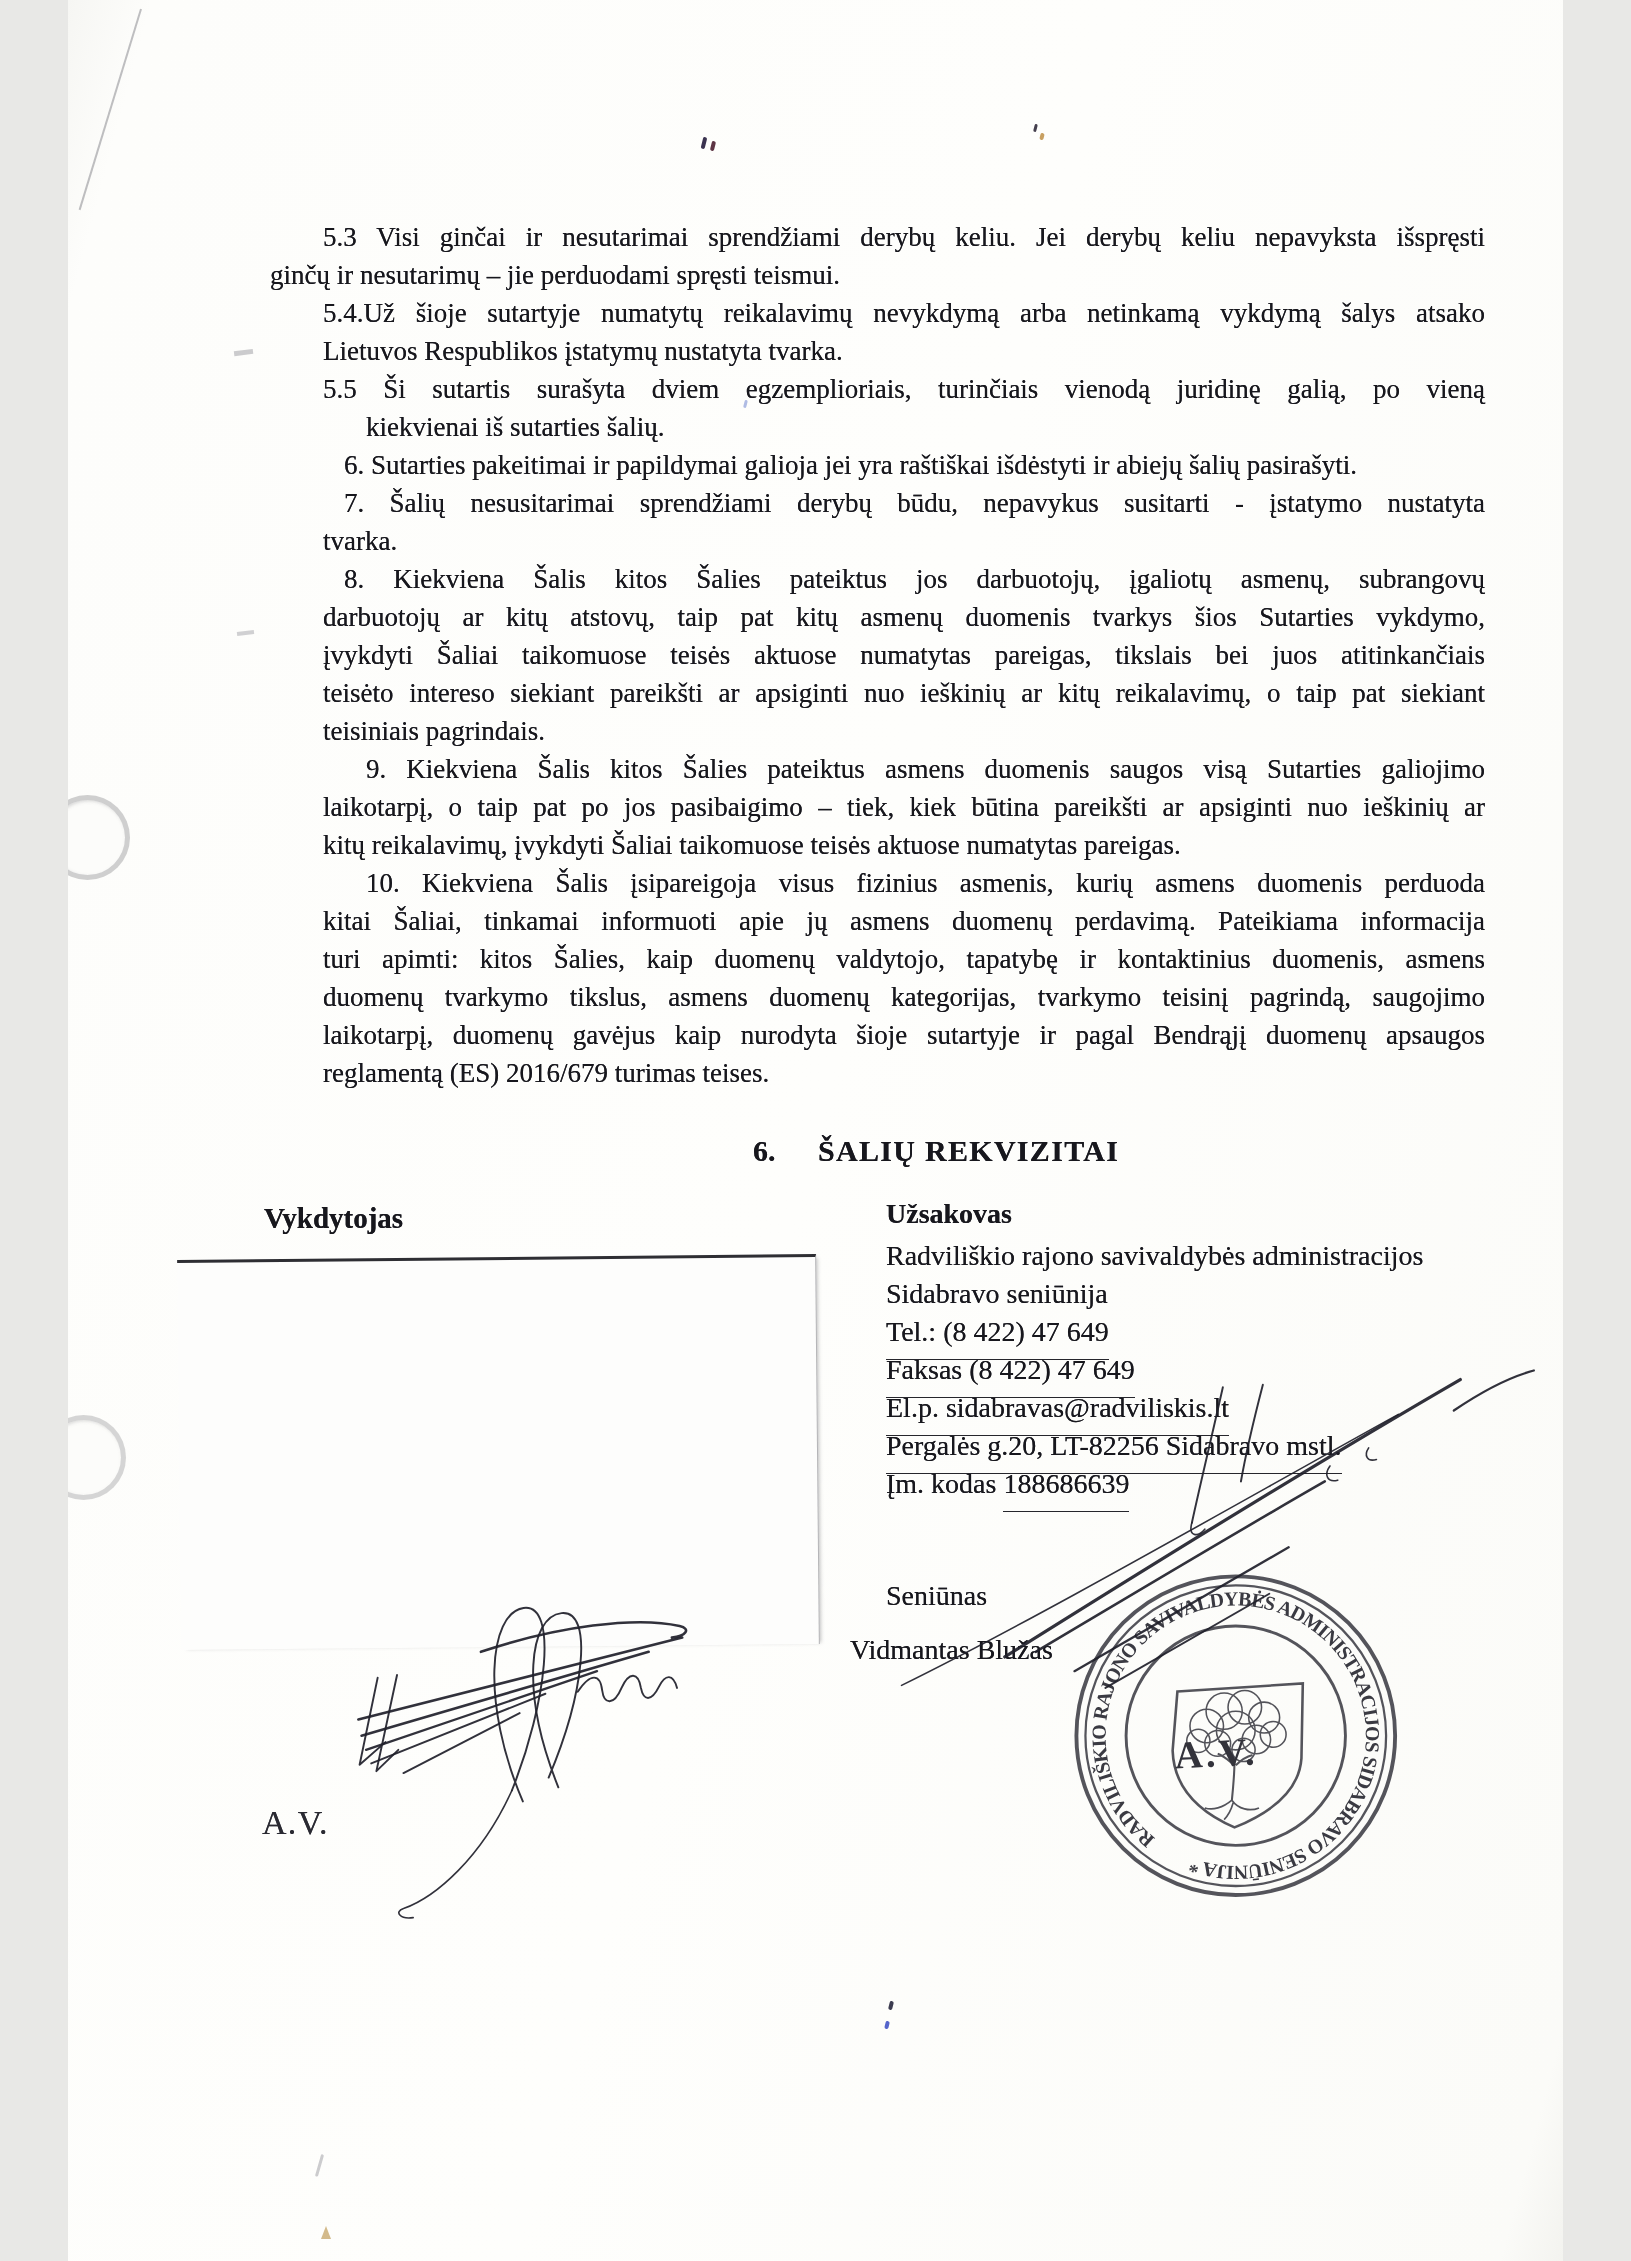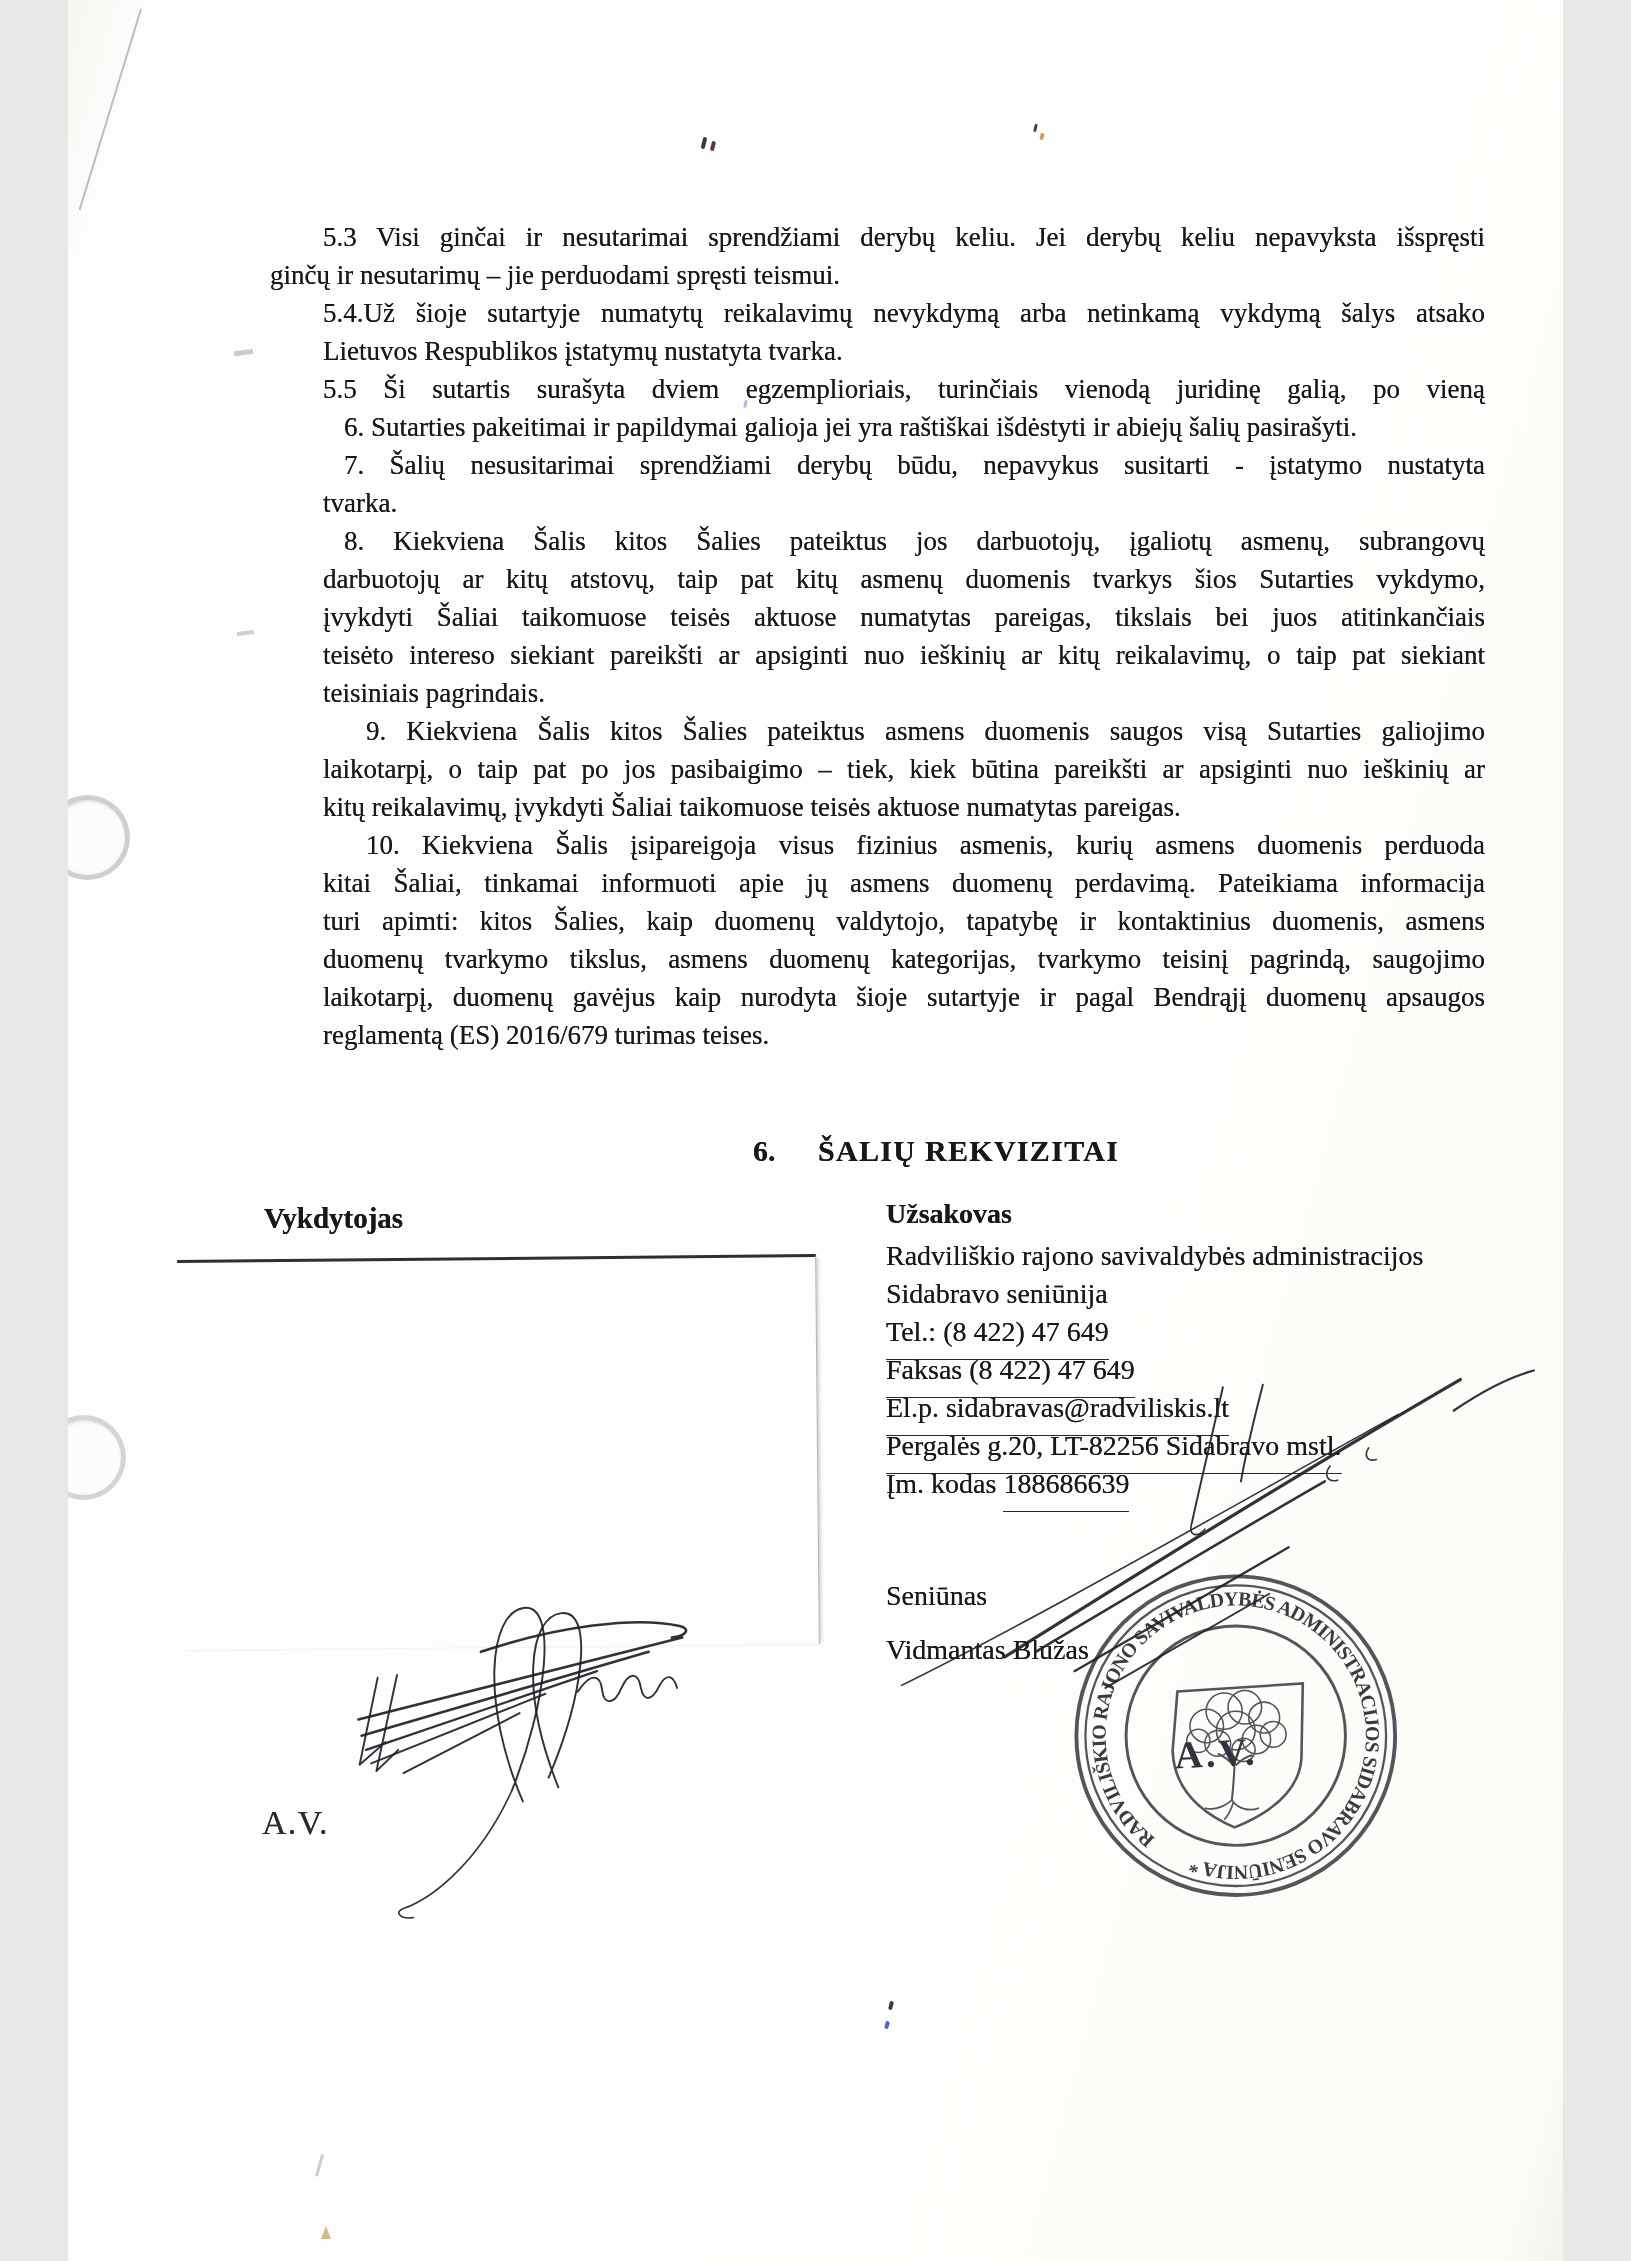--- a/index.html
+++ b/index.html
@@ -40,21 +40,21 @@
     font-size:29px;font-weight:bold;text-shadow:0 0 0.5px rgba(22,22,30,.9);
   }
   .col-right{
     position:absolute;left:818px;top:1191px;width:678px;
     font-size:28px;line-height:38px;
     text-shadow:0 0 0.4px rgba(22,22,30,.85);
   }
   .col-right .rt-title{font-weight:bold;line-height:46px;}
   .u{border-bottom:1.9px solid #26262c;padding-bottom:12px;}
   .signer-role{position:absolute;left:818px;top:1580px;font-size:28px;text-shadow:0 0 0.4px rgba(22,22,30,.85);}
-  .signer-name{position:absolute;left:818px;top:1634px;font-size:28px;text-shadow:0 0 0.4px rgba(22,22,30,.85);}
+  .signer-name{position:absolute;left:782px;top:1634px;font-size:28px;text-shadow:0 0 0.4px rgba(22,22,30,.85);}
   .av-left{
     position:absolute;left:194px;top:1804px;
     font-size:34px;letter-spacing:1.3px;color:#2a2a32;
     text-shadow:0 0 0.4px rgba(30,30,40,.8);
   }
   
   .redaction{
     position:absolute;left:111px;top:1257px;width:638px;height:387px;
     background:#fdfdfc;
     border-top:3.2px solid #2e2e33;
@@ -81,20 +81,21 @@
 <body>
 
 <div class="page">
 
   <div class="clauses" id="clauses">
       <div class="bline m1 just">5.3 Visi ginčai ir nesutarimai sprendžiami derybų keliu. Jei derybų keliu nepavyksta išspręsti</div>
       <div class="bline m0">ginčų ir nesutarimų – jie perduodami spręsti teismui.</div>
       <div class="bline m1 just">5.4.Už šioje sutartyje numatytų reikalavimų nevykdymą arba netinkamą vykdymą šalys atsako</div>
       <div class="bline m1">Lietuvos Respublikos įstatymų nustatyta tvarka.</div>
       <div class="bline m1 just">5.5 Ši sutartis surašyta dviem egzemplioriais, turinčiais vienodą juridinę galią, po vieną</div>
+      <div class="bline m3">kiekvienai iš sutarties šalių.</div>
       <div class="bline m2">6. Sutarties pakeitimai ir papildymai galioja jei yra raštiškai išdėstyti ir abiejų šalių pasirašyti.</div>
       <div class="bline m2 just">7. Šalių nesusitarimai sprendžiami derybų būdu, nepavykus susitarti - įstatymo nustatyta</div>
       <div class="bline m1">tvarka.</div>
       <div class="bline m2 just">8. Kiekviena Šalis kitos Šalies pateiktus jos darbuotojų, įgaliotų asmenų, subrangovų</div>
       <div class="bline m1 just">darbuotojų ar kitų atstovų, taip pat kitų asmenų duomenis tvarkys šios Sutarties vykdymo,</div>
       <div class="bline m1 just">įvykdyti Šaliai taikomuose teisės aktuose numatytas pareigas, tikslais bei juos atitinkančiais</div>
       <div class="bline m1 just">teisėto intereso siekiant pareikšti ar apsiginti nuo ieškinių ar kitų reikalavimų, o taip pat siekiant</div>
       <div class="bline m1">teisiniais pagrindais.</div>
       <div class="bline m3 just">9. Kiekviena Šalis kitos Šalies pateiktus  asmens duomenis saugos visą Sutarties galiojimo</div>
       <div class="bline m1 just">laikotarpį, o taip pat po jos pasibaigimo – tiek, kiek būtina pareikšti ar apsiginti nuo ieškinių ar</div>

